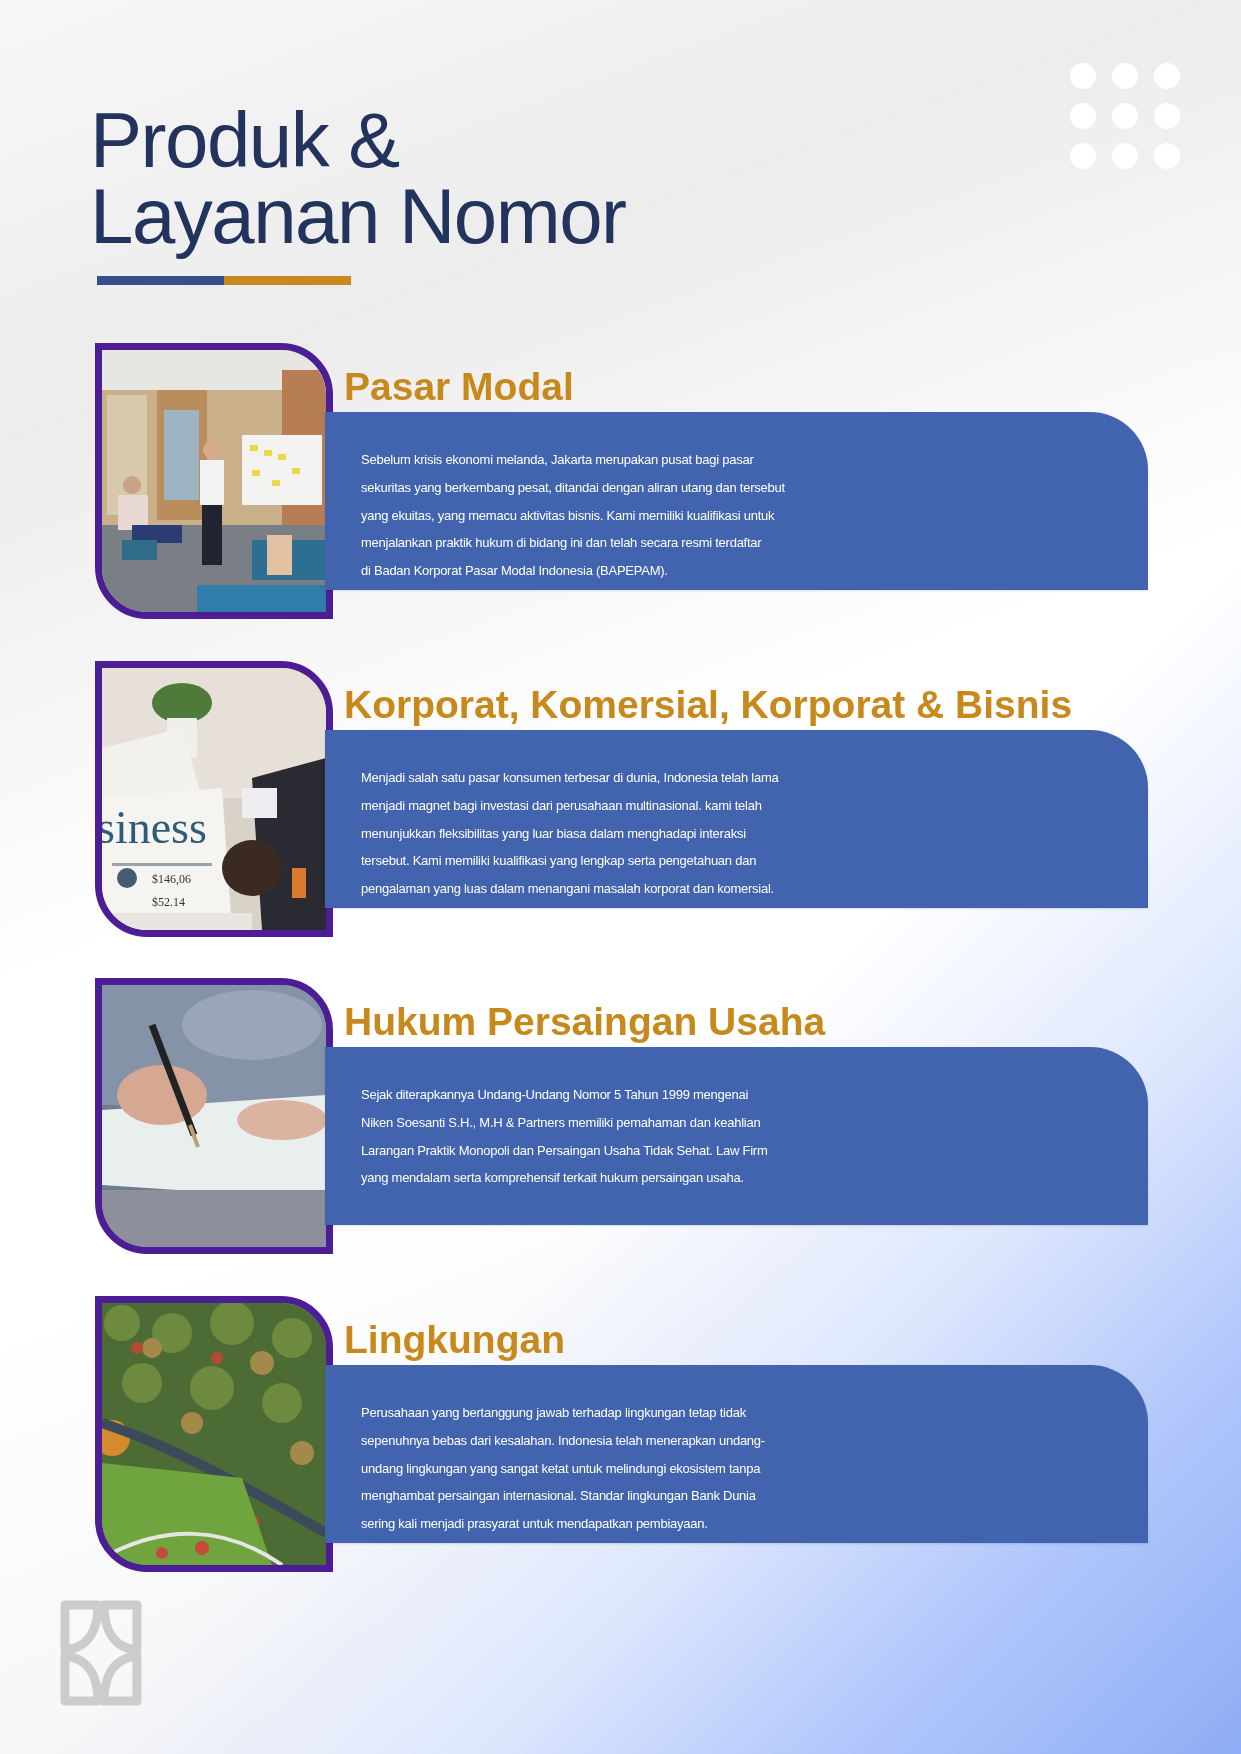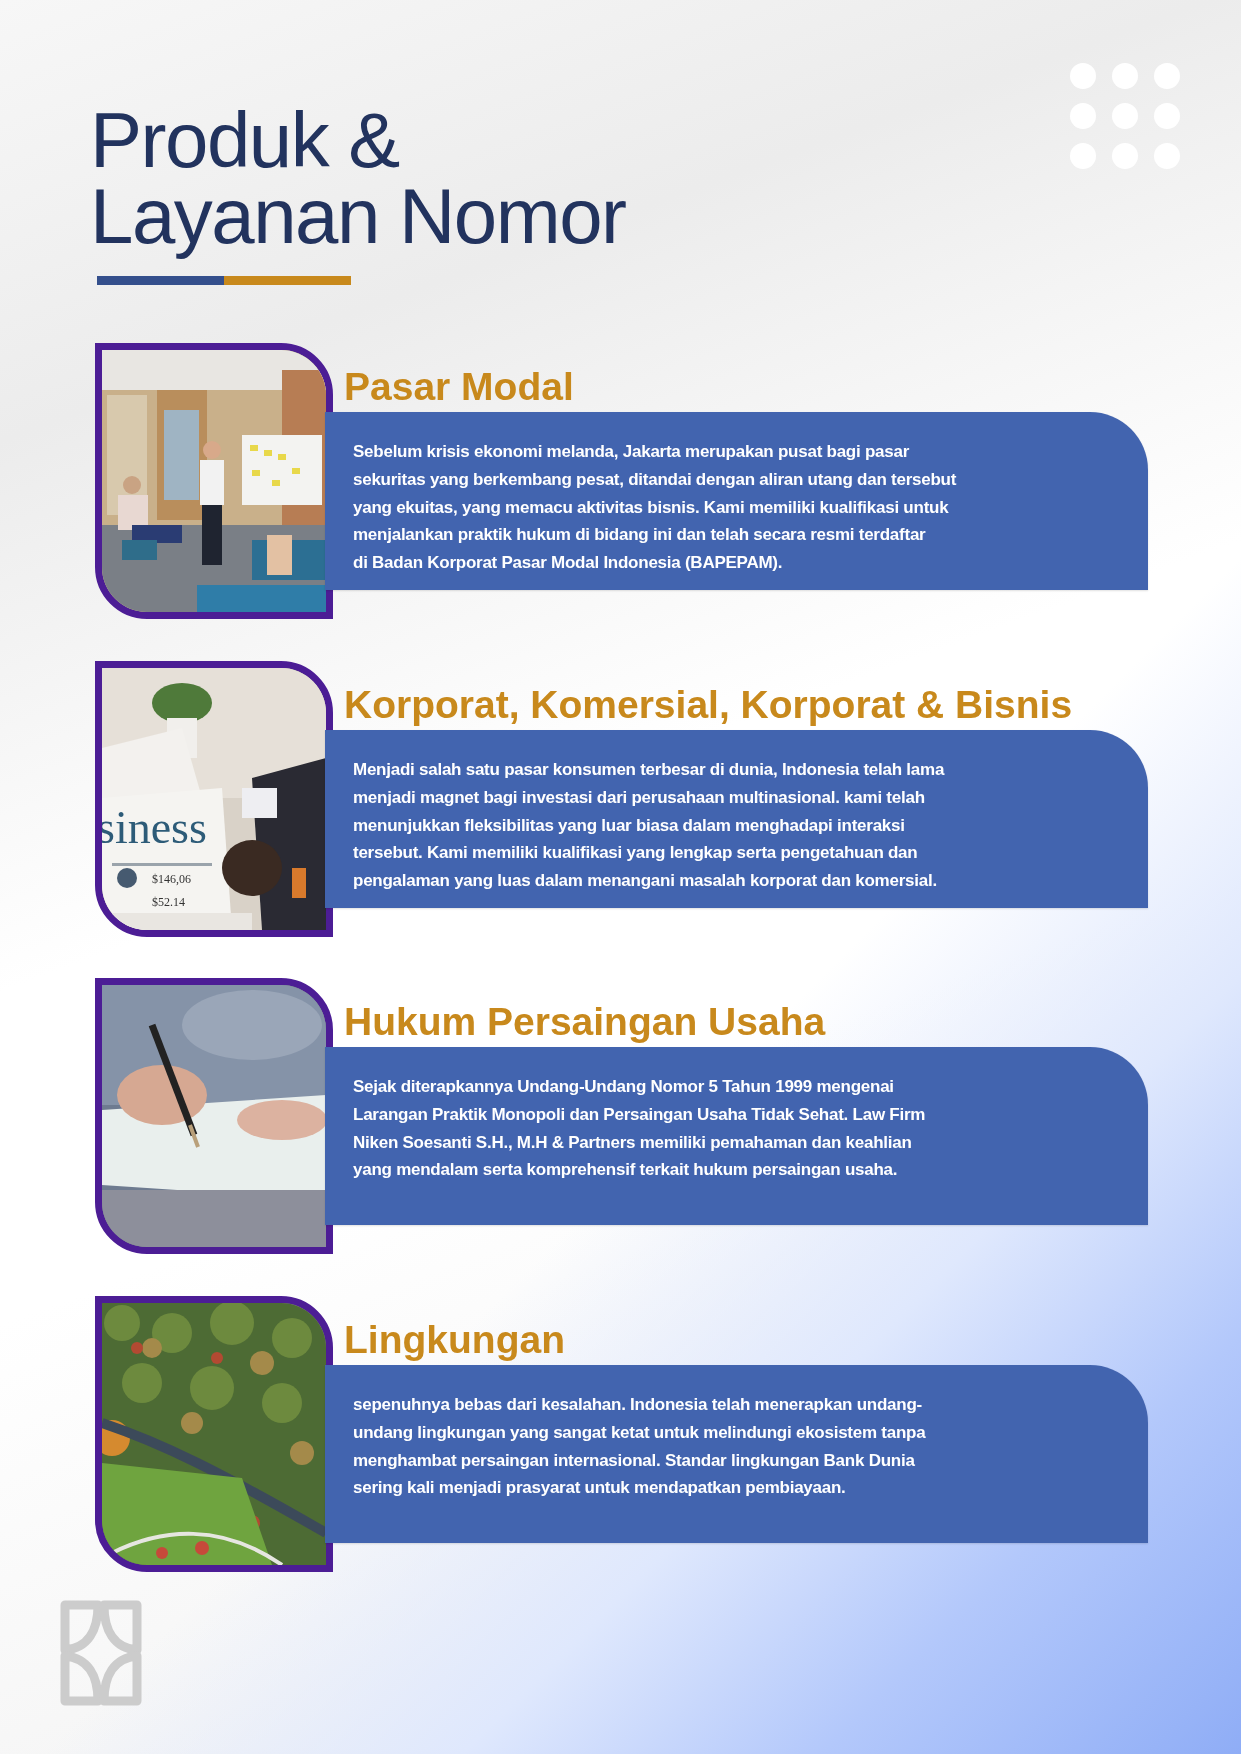--- a/index.html
+++ b/index.html
@@ -33,22 +33,22 @@
     .service-heading {
       position: absolute; left: 249px; top: 24px; margin: 0;
       font-weight: 700; font-size: 39px; line-height: 40px; color: #c8891c; white-space: nowrap;
     }
     .card {
       position: absolute; left: 230px; top: 69px; width: 823px; height: 178px;
       background: #4264af; border-radius: 0 58px 0 0;
       box-shadow: 0 1px 2px rgba(0,0,0,0.12);
     }
     .card-text {
-      position: absolute; left: 20px; top: 18px; width: 790px; margin: 8px;
-      color: #ffffff; font-size: 17px; line-height: 27.8px; letter-spacing: -0.25px; font-weight: bold;
+      position: absolute; left: 20px; top: 18px; width: 790px; margin: 16px;
+      color: #ffffff; font-size: 13px; line-height: 27.8px; letter-spacing: -0.25px;
     }
     .card-text span { display: block; white-space: nowrap; }
 
     .logo { position: absolute; left: 58px; top: 1600px; width: 86px; height: 106px; }
   </style>
 </head>
 <body>
 
 <div class="dots">
   <div class="dot" style="left:0;top:0"></div>
@@ -158,22 +158,22 @@
       <ellipse cx="60" cy="110" rx="45" ry="30" fill="#d6a892"></ellipse>
       <ellipse cx="180" cy="135" rx="45" ry="20" fill="#dcb2a0"></ellipse>
       <line x1="50" y1="40" x2="92" y2="150" stroke="#222" stroke-width="7"></line>
       <line x1="88" y1="140" x2="96" y2="162" stroke="#b9a07a" stroke-width="4"></line>
     </svg>
   </div>
   <h2 class="service-heading">Hukum Persaingan Usaha</h2>
   <div class="card">
     <p class="card-text">
       <span>Sejak diterapkannya Undang-Undang Nomor 5 Tahun 1999 mengenai</span>
+      <span>Niken Soesanti S.H., M.H &amp; Partners memiliki pemahaman dan keahlian</span>
       <span>Larangan Praktik Monopoli dan Persaingan Usaha Tidak Sehat. Law Firm</span>
-      <span>Niken Soesanti S.H., M.H &amp; Partners memiliki pemahaman dan keahlian</span>
       <span>yang mendalam serta komprehensif terkait hukum persaingan usaha.</span>
     </p>
   </div>
 </section>
 
 <section class="service" style="top:1296px">
   <div class="frame">
     <svg class="photo" viewBox="0 0 224 262" preserveAspectRatio="none">
       <rect width="224" height="262" fill="#4d6b34"></rect>
       <g fill="#6d8a3e">
@@ -202,20 +202,21 @@
       <path d="M10,250 C60,225 120,220 180,262" stroke="#e6e6e0" stroke-width="4" fill="none"></path>
       <g fill="#c64a3a">
           <circle cx="60" cy="250" r="6"></circle>
           <circle cx="100" cy="245" r="7"></circle>
         </g>
     </svg>
   </div>
   <h2 class="service-heading">Lingkungan</h2>
   <div class="card">
     <p class="card-text">
+      <span>Perusahaan yang bertanggung jawab terhadap lingkungan tetap tidak</span>
       <span>sepenuhnya bebas dari kesalahan. Indonesia telah menerapkan undang-</span>
       <span>undang lingkungan yang sangat ketat untuk melindungi ekosistem tanpa</span>
       <span>menghambat persaingan internasional. Standar lingkungan Bank Dunia</span>
       <span>sering kali menjadi prasyarat untuk mendapatkan pembiayaan.</span>
     </p>
   </div>
 </section>
 
 <svg class="logo" viewBox="0 0 86 106">
   <g fill="none" stroke="#cccccc" stroke-width="9" stroke-linejoin="round">

